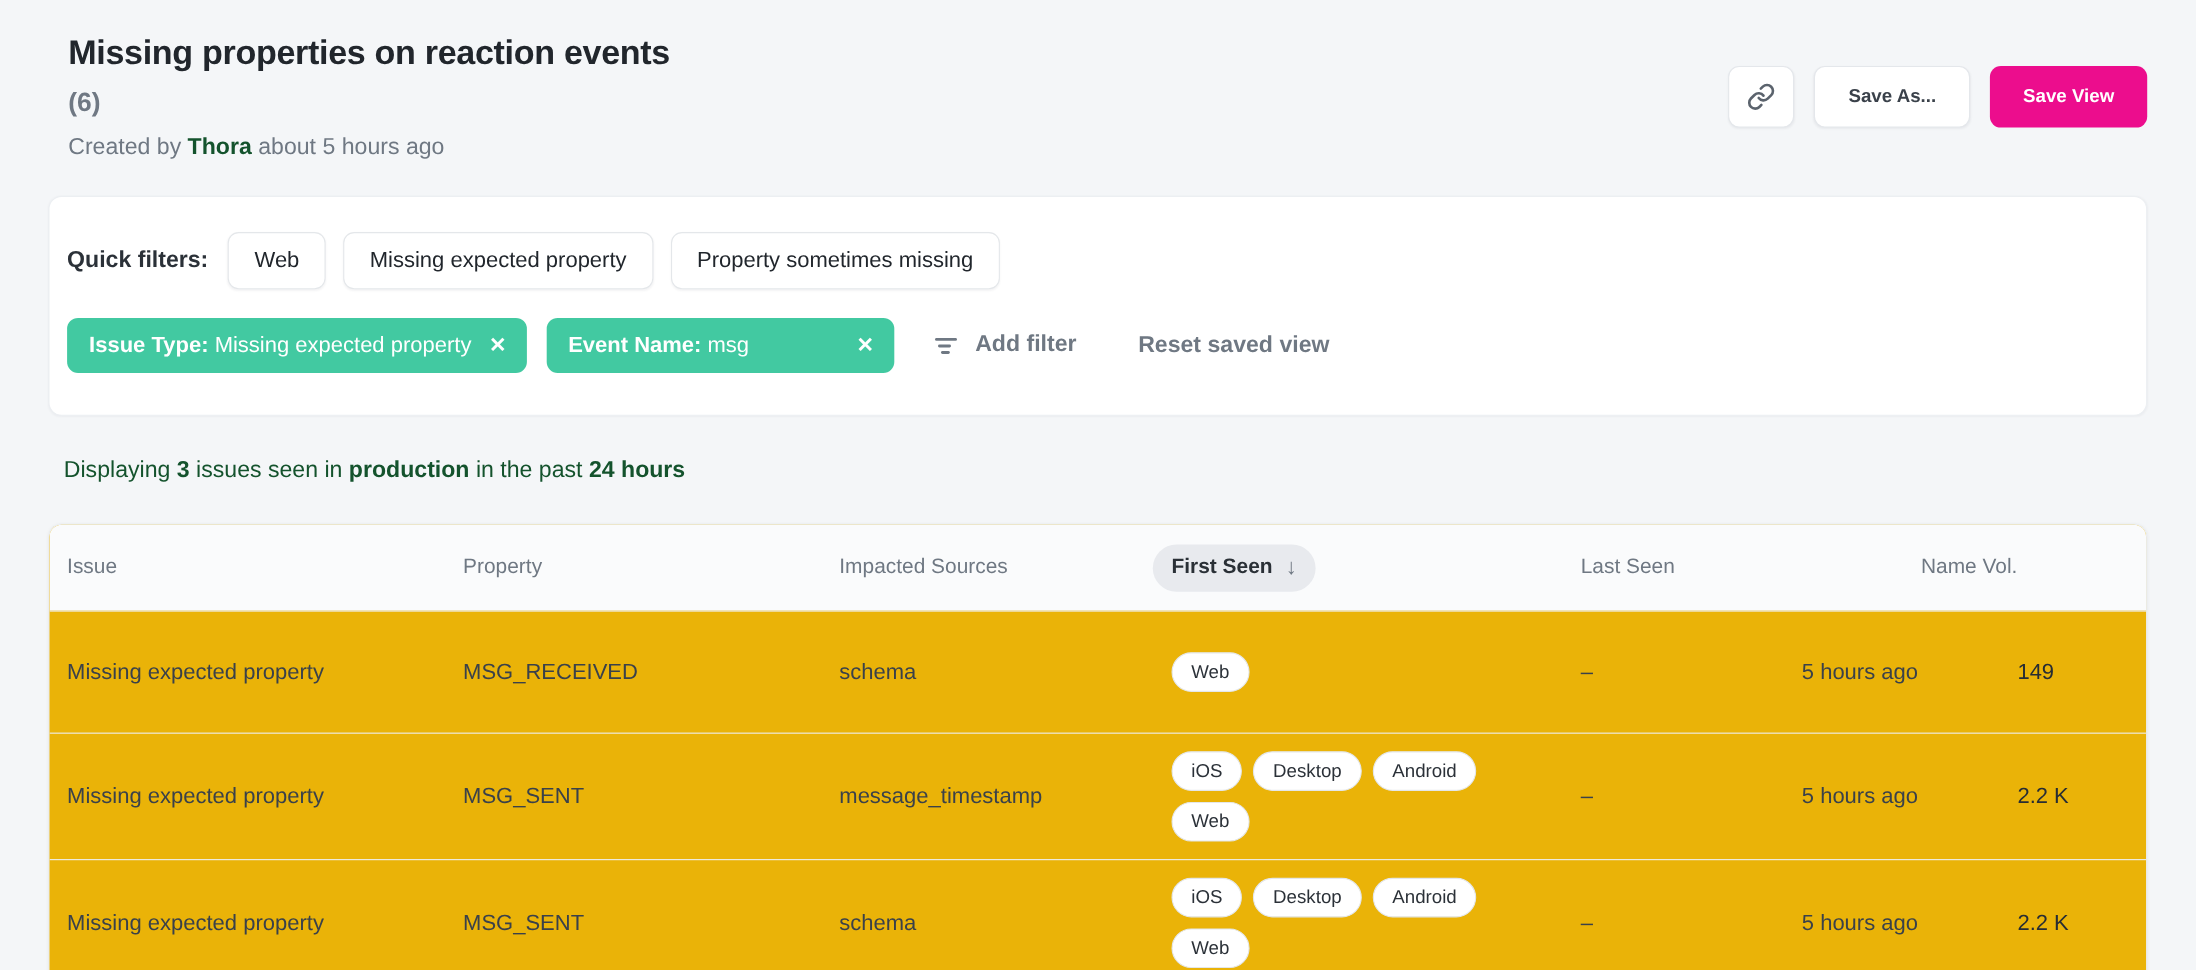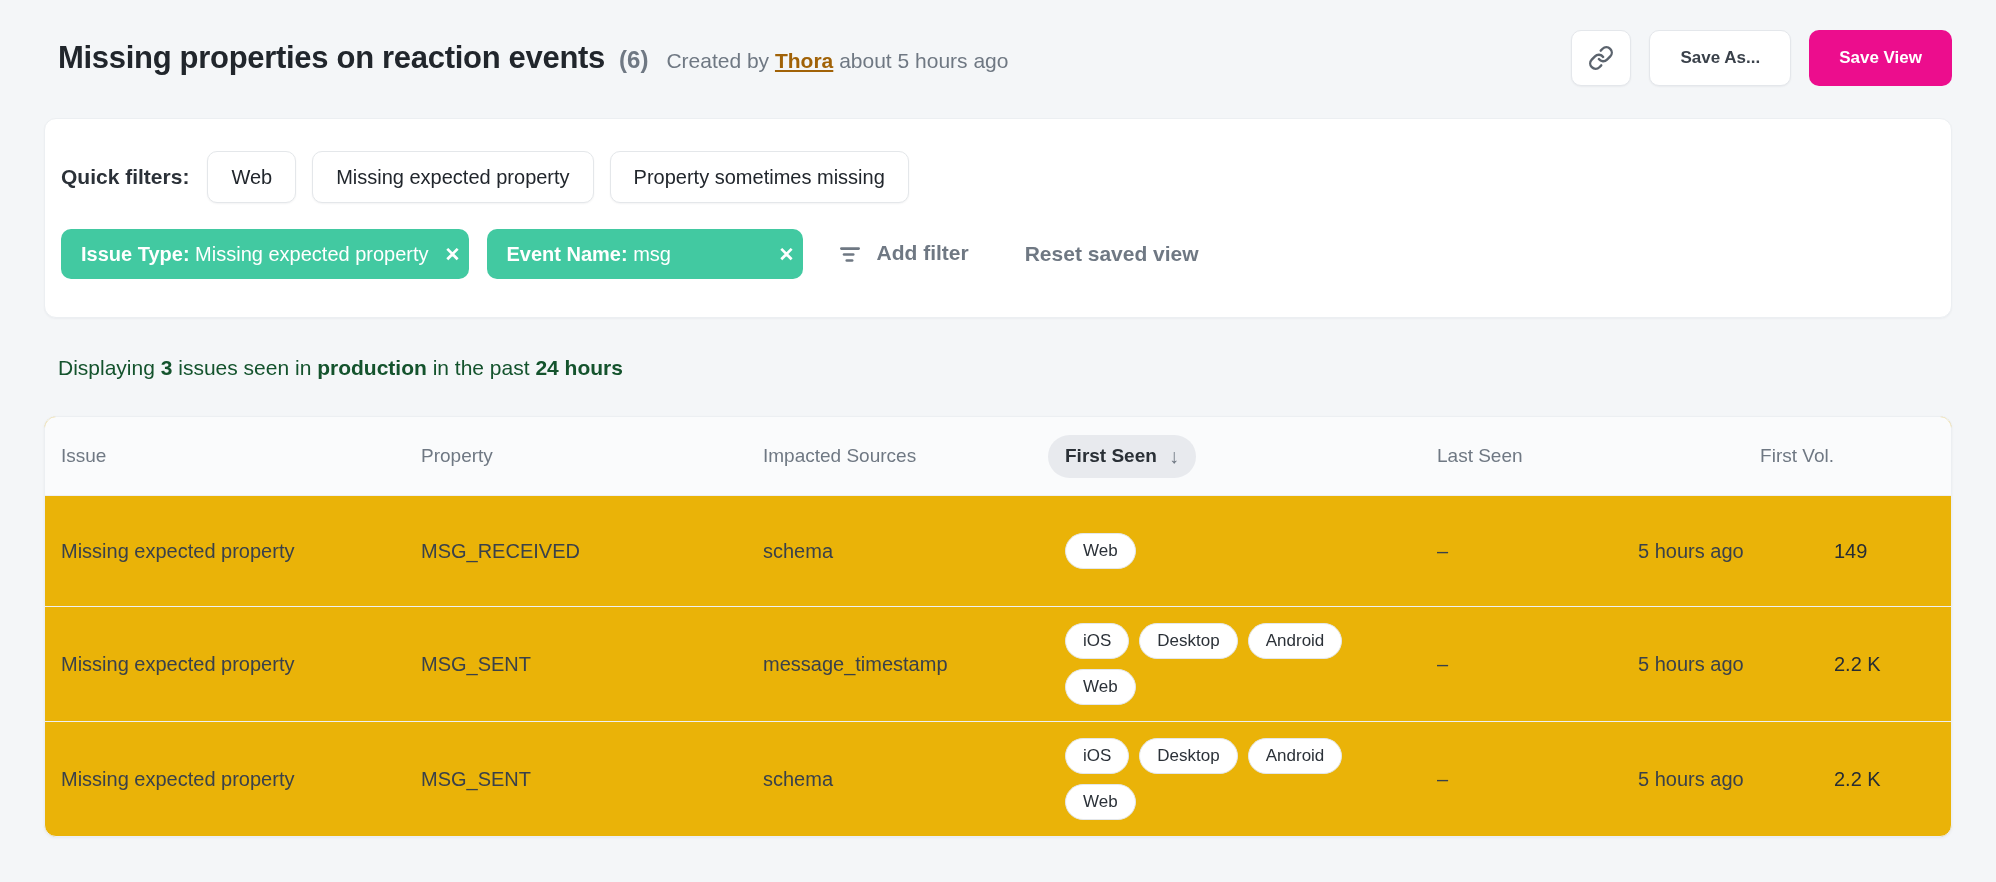--- a/index.html
+++ b/index.html
@@ -10,25 +10,25 @@
     color:#2B3138;
     -webkit-font-smoothing:antialiased;
   }
   button { font-family:inherit; cursor:pointer; }
 
   
   .topbar {
     display:flex; align-items:center; justify-content:space-between;
     padding:30px 44px 0 58px;
   }
-  .title-wrap { display:flex; align-items:baseline; gap:14px; }
+  .title-wrap { display:flex; align-items:baseline; gap:14px;flex-direction:column; }
   .page-title { font-size:31px; font-weight:700; color:#21262C; letter-spacing:-0.3px; }
   .view-count { font-size:24px; font-weight:600; color:#6F7883; }
   .meta { font-size:21px; color:#6F7883; margin-left:4px; }
-  .meta b { color:#a16207; font-weight:700;text-decoration:underline; }
+  .meta b { color:#14532d; font-weight:700; }
   .actions { display:flex; align-items:center; gap:18px; }
   .icon-btn {
     width:60px; height:56px; display:flex; align-items:center; justify-content:center;
     background:#fff; border:1px solid #E4E7EB; border-radius:10px;
     box-shadow:0 1px 2px rgba(16,24,40,.05); color:#5B636D;
   }
   .btn {
     height:56px; padding:0 30px; border-radius:10px;
     font-size:17px; font-weight:700;
   }
@@ -47,21 +47,21 @@
   .qf-row { display:flex; align-items:center; gap:16px; }
   .qf-label { font-size:21px; font-weight:700; color:#2B3138; margin-right:2px; }
   .chip {
     height:52px; padding:0 23px; background:#fff; border:1px solid #E4E7EA;
     border-radius:10px; font-size:20px; color:#21262C;
     box-shadow:0 1px 2px rgba(16,24,40,.05);
   }
   .tags-row { display:flex; align-items:center; margin-top:26px; }
   .tag {
     display:inline-flex; align-items:center; justify-content:space-between;
-    height:50px; padding:0 8px 0 20px; border-radius:10px;
+    height:50px; padding:0 18px 0 20px; border-radius:10px;
     color:#fff; font-size:20px; margin-right:18px;
   }
   .tag:nth-of-type(2) { min-width:316px; }
   .tag .tag-text b { font-weight:700; }
   .tag .close { font-size:19px; font-weight:700; margin-left:16px; line-height:1; }
   .add-filter {
     display:flex; gap:14px; background:none; border:none;
     color:#6F7883; font-size:21px; font-weight:600; margin-left:16px;
   }
   .reset-btn {
@@ -164,21 +164,21 @@
     <div>Issue</div>
     <div>Property</div>
     <div>Impacted Sources</div>
     <div>
       <span class="sort-pill">
         <span>First Seen</span>
         <span class="sort-arrow">↓</span>
       </span>
     </div>
     <div>Last Seen</div>
-    <div class="th-right">First Vol.</div>
+    <div class="th-right">Name Vol.</div>
   </div>
 
   <div class="grid-row trow">
     <div>Missing expected property</div>
     <div>MSG_RECEIVED</div>
     <div>schema</div>
     <div class="sources">
       <span class="pill">Web</span>
     </div>
     <div>–</div>

